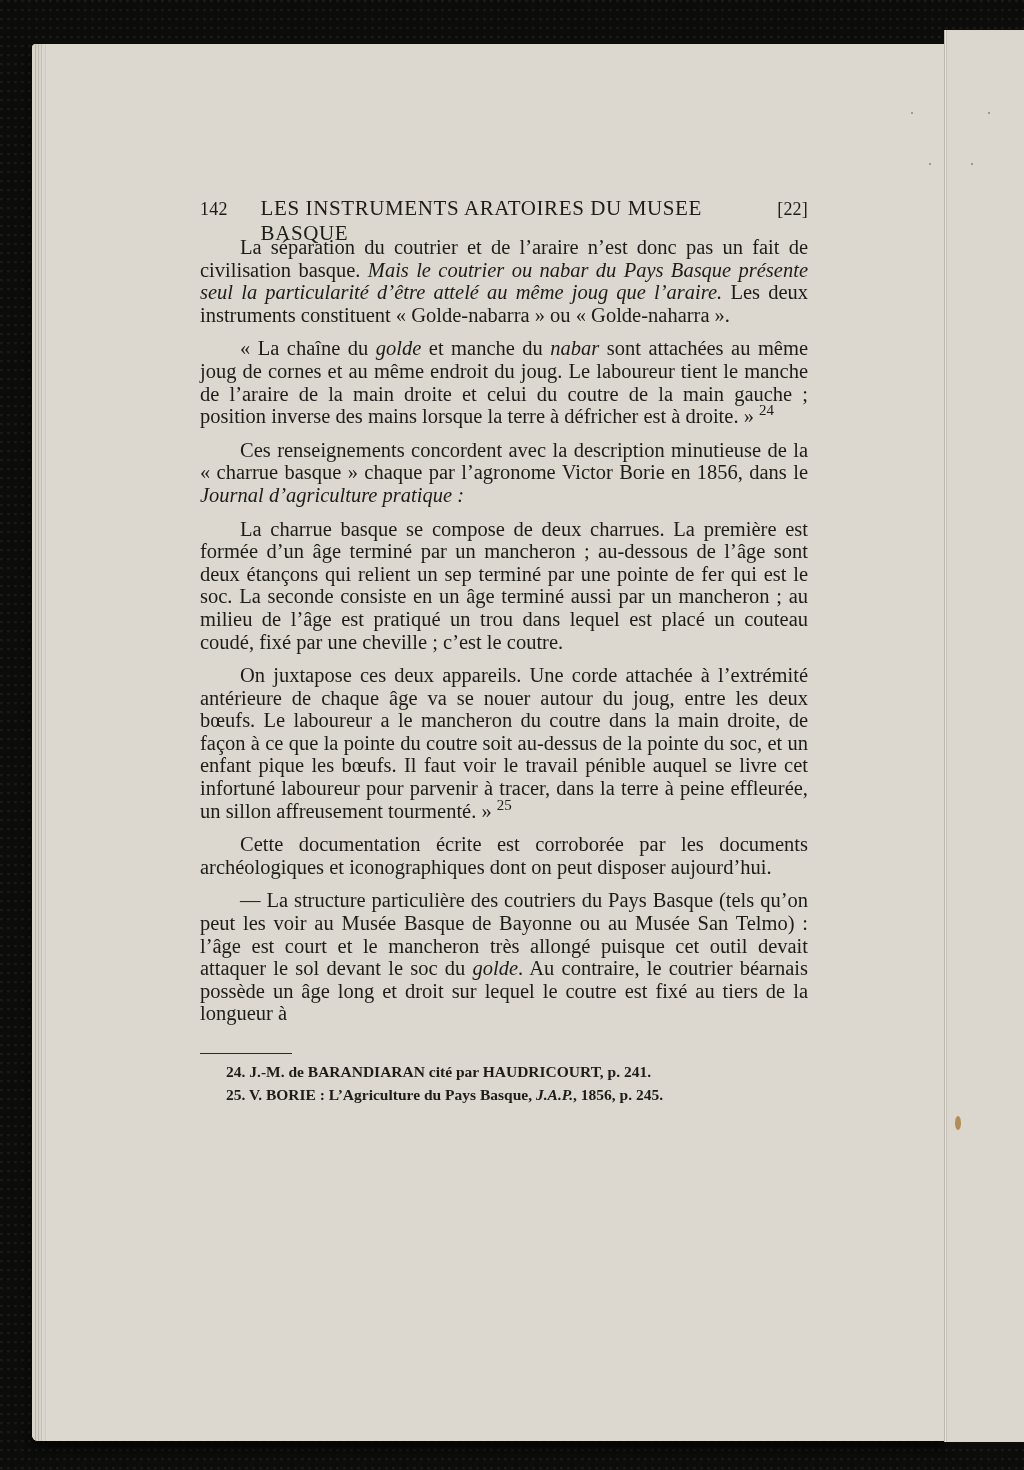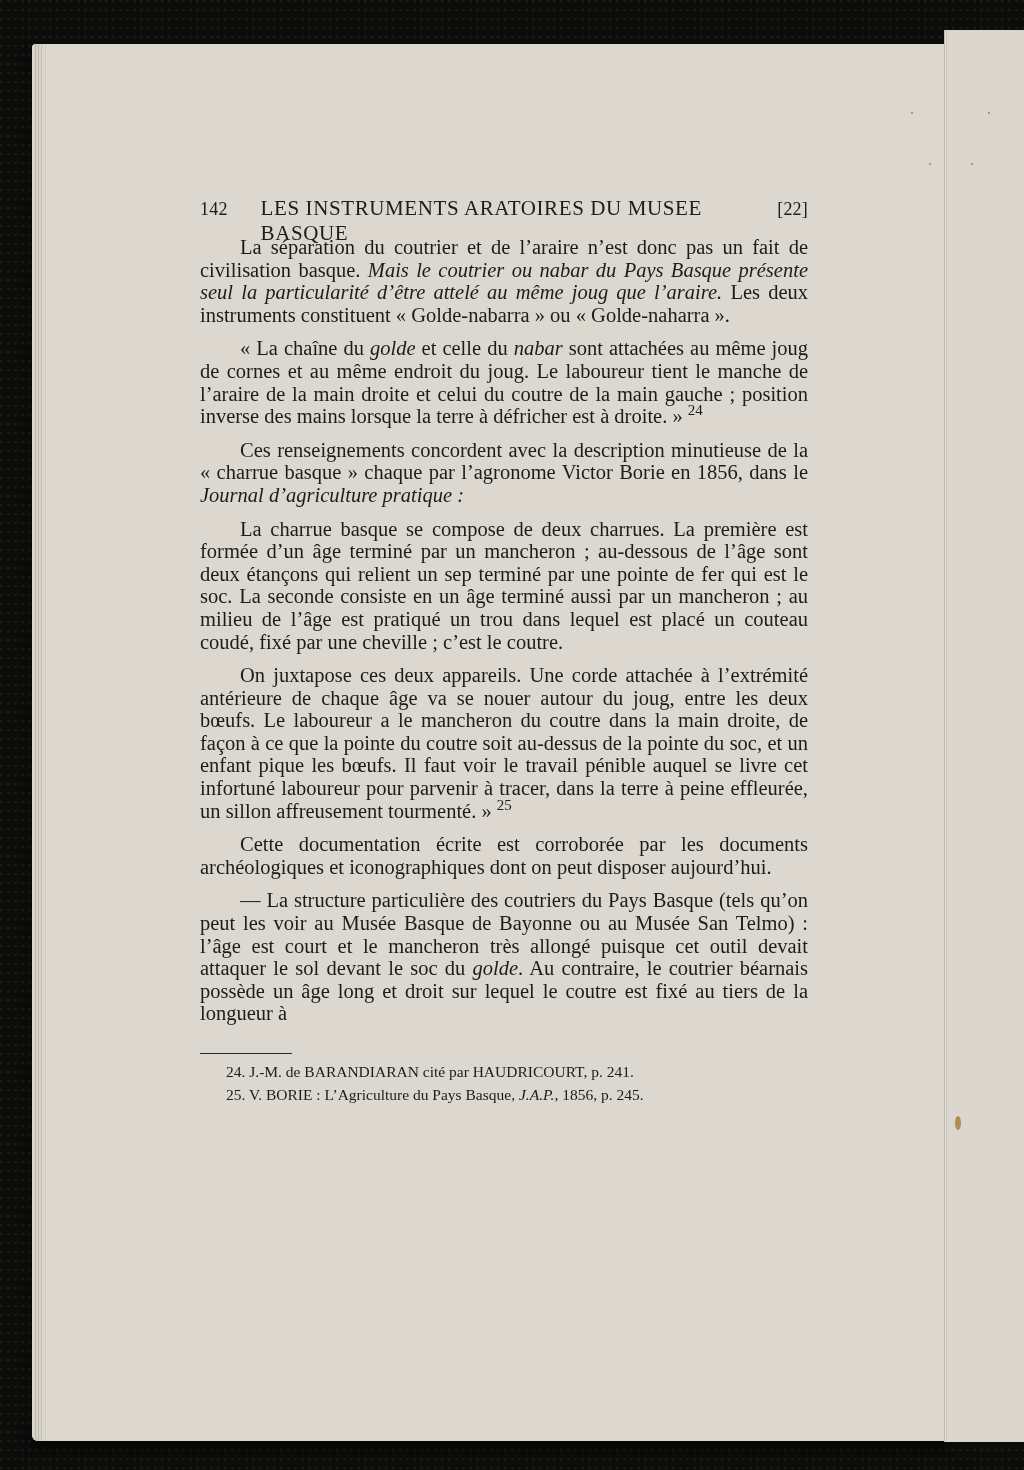--- a/index.html
+++ b/index.html
@@ -129,20 +129,21 @@
     .footnote-rule {
       width: 92px;
       height: 1px;
       background: #2a2925;
       margin-bottom: 6px;
       margin-left: 0;
     }
     .footnote {
       padding-left: 26px;
       margin: 0;
+      font-weight: bold;
     }
   </style>
 </head>
 <body>
 
 <div class="scan-bg"></div>
 
 <div class="page-left">
   <div class="page-stack"></div>
 </div>
@@ -156,21 +157,21 @@
 
 <div class="content">
   <div class="running-head">
     <span class="page-num">142</span>
     <span class="title">LES INSTRUMENTS ARATOIRES DU MUSEE BASQUE</span>
     <span class="section-num">[22]</span>
   </div>
 
   <div class="body-text" id="body-text">
       <p><span>La séparation du coutrier et de l’araire n’est donc pas un fait de civilisation basque. </span><em>Mais le coutrier ou nabar du Pays Basque présente seul la particularité d’être attelé au même joug que l’araire.</em><span> Les deux instruments constituent « Golde-nabarra » ou « Golde-naharra ».</span></p>
-      <p><span>« La chaîne du </span><em>golde</em><span> et celle du </span><em>nabar</em><span> sont attachées au même joug de cornes et au même endroit du joug. Le laboureur tient le manche de l’araire de la main droite et celui du coutre de la main gauche ; position inverse des mains lorsque la terre à défricher est à droite. »</span>&nbsp;<sup>24</sup></p>
+      <p><span>« La chaîne du </span><em>golde</em><span> et manche du </span><em>nabar</em><span> sont attachées au même joug de cornes et au même endroit du joug. Le laboureur tient le manche de l’araire de la main droite et celui du coutre de la main gauche ; position inverse des mains lorsque la terre à défricher est à droite. »</span>&nbsp;<sup>24</sup></p>
       <p><span>Ces renseignements concordent avec la description minutieuse de la « charrue basque » chaque par l’agronome Victor Borie en 1856, dans le </span><em>Journal d’agriculture pratique :</em></p>
       <p><span>La charrue basque se compose de deux charrues. La première est formée d’un âge terminé par un mancheron ; au-dessous de l’âge sont deux étançons qui relient un sep terminé par une pointe de fer qui est le soc. La seconde consiste en un âge terminé aussi par un mancheron ; au milieu de l’âge est pratiqué un trou dans lequel est placé un couteau coudé, fixé par une cheville ; c’est le coutre.</span></p>
       <p><span>On juxtapose ces deux appareils. Une corde attachée à l’extrémité antérieure de chaque âge va se nouer autour du joug, entre les deux bœufs. Le laboureur a le mancheron du coutre dans la main droite, de façon à ce que la pointe du coutre soit au-dessus de la pointe du soc, et un enfant pique les bœufs. Il faut voir le travail pénible auquel se livre cet infortuné laboureur pour parvenir à tracer, dans la terre à peine effleurée, un sillon affreusement tourmenté. »</span>&nbsp;<sup>25</sup></p>
       <p><span>Cette documentation écrite est corroborée par les documents archéologiques et iconographiques dont on peut disposer aujourd’hui.</span></p>
       <p><span>— La structure particulière des coutriers du Pays Basque (tels qu’on peut les voir au Musée Basque de Bayonne ou au Musée San Telmo) : l’âge est court et le mancheron très allongé puisque cet outil devait attaquer le sol devant le soc du </span><em>golde</em><span>. Au contraire, le coutrier béarnais possède un âge long et droit sur lequel le coutre est fixé au tiers de la longueur à</span></p>
     </div>
 
   <div class="footnotes">
     <div class="footnote-rule"></div>
     <div id="footnote-list">

